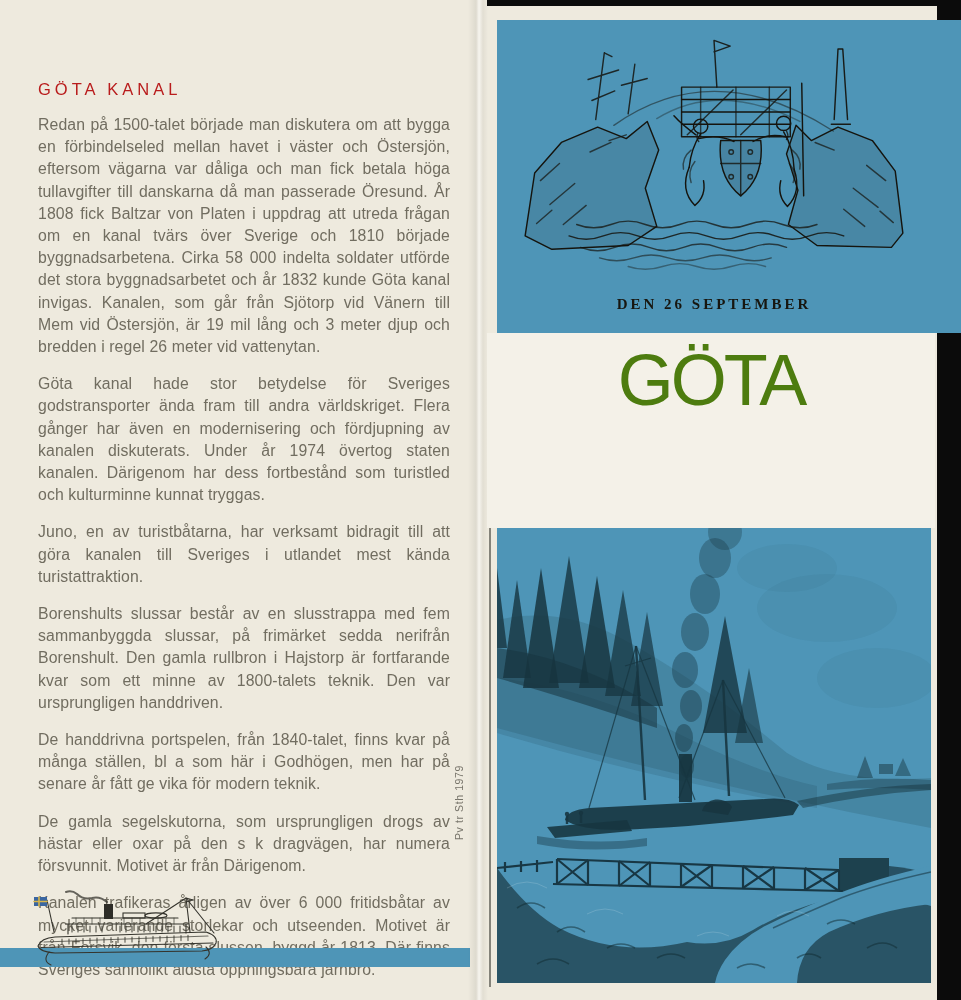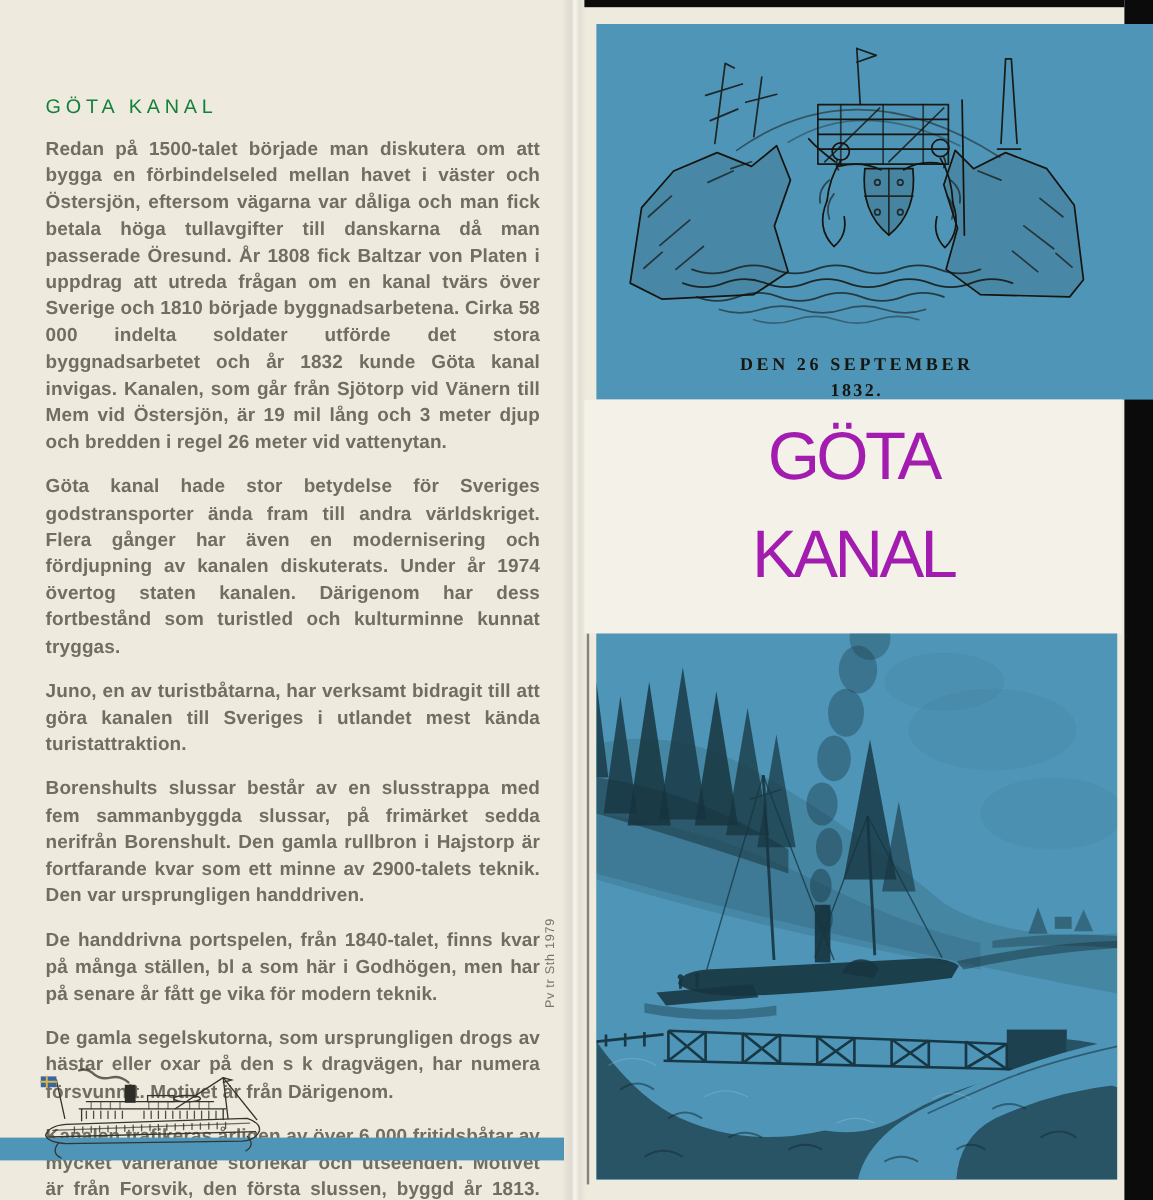--- a/index.html
+++ b/index.html
@@ -10,51 +10,51 @@
   }
   
   .scan-edge-right{position:absolute;left:937px;top:0;width:24px;height:1000px;background:#0b0b0b;}
   .scan-edge-top{position:absolute;left:487px;top:0;width:450px;height:6px;background:#0b0b0b;}
   
   .fold{position:absolute;left:468px;top:0;width:20px;height:1000px;
     background:linear-gradient(90deg,rgba(0,0,0,0) 0%,rgba(0,0,0,0.07) 40%,rgba(255,255,255,0.5) 55%,rgba(0,0,0,0.05) 75%,rgba(0,0,0,0) 100%);}
   .fold-line{position:absolute;left:489px;top:335px;width:2px;height:652px;background:rgba(45,45,40,0.55);}
   
   .left-col{position:absolute;left:38px;top:80px;width:412px;color:#716d60;}
-  .left-heading{font-size:16.5px;letter-spacing:4px;margin:0 0 7px 0;font-weight:normal;color:#15803d;}
-  .left-col p{font-size:15.8px;line-height:22.2px;text-align:justify;margin:15px 0 15px 0;letter-spacing:.1px;font-weight:bold;}
+  .left-heading{font-size:16.5px;letter-spacing:4px;margin:0 0 7px 0;font-weight:normal;color:#b91c1c;}
+  .left-col p{font-size:15.8px;line-height:22.2px;text-align:justify;margin:15px 0 15px 0;letter-spacing:.1px;}
   .printer-mark{
     position:absolute;left:453px;top:750px;height:90px;
     writing-mode:vertical-rl;transform:rotate(180deg);
     font-size:10.5px;color:#77746a;letter-spacing:.6px;}
   
   .blue-stripe{position:absolute;left:0;top:948px;width:470px;height:19px;background:#4e95b7;}
   .ship-art{position:absolute;left:28px;top:890px;width:200px;height:80px;}
   
   .blue-panel-top{position:absolute;left:497px;top:20px;width:473px;height:313px;background:#4e95b7;}
   .vignette{position:absolute;left:7px;top:8px;width:420px;height:248px;}
   .vignette-caption{position:absolute;left:0;top:276px;width:434px;text-align:center;
     font-family:"Liberation Serif","DejaVu Serif",serif;font-weight:bold;color:#17160f;}
   .cap1{font-size:15px;letter-spacing:3px;}
   .cap2{font-size:15px;letter-spacing:2px;margin-top:5px;}
   .title-band{position:absolute;left:487px;top:333px;width:448px;height:195px;background:#f4f1e8;}
-  .big-title{margin:0;padding-top:6px;text-align:center;color:#a21caf;font-weight:100;
-    font-size:56px;line-height:82px;letter-spacing:-3px;}
+  .big-title{margin:0;padding-top:6px;text-align:center;color:#4d7c0f;font-weight:100;
+    font-size:72px;line-height:82px;letter-spacing:-3px;}
   .blue-panel-bottom{position:absolute;left:497px;top:528px;width:434px;height:455px;background:#4e95b7;}
   .litho{position:absolute;left:0;top:0;width:434px;height:455px;}
 </style>
 </head>
 <body>
 
 <div class="left-col">
   <h2 class="left-heading">GÖTA KANAL</h2>
   <p>Redan på 1500-talet började man diskutera om att bygga en förbindelseled mellan havet i väster och Östersjön, eftersom vägarna var dåliga och man fick betala höga tullavgifter till danskarna då man passerade Öresund. År 1808 fick Baltzar von Platen i uppdrag att utreda frågan om en kanal tvärs över Sverige och 1810 började byggnadsarbetena. Cirka 58 000 indelta soldater utförde det stora byggnadsarbetet och år 1832 kunde Göta kanal invigas. Kanalen, som går från Sjötorp vid Vänern till Mem vid Östersjön, är 19 mil lång och 3 meter djup och bredden i regel 26 meter vid vattenytan.</p>
   <p>Göta kanal hade stor betydelse för Sveriges godstransporter ända fram till andra världskriget. Flera gånger har även en modernisering och fördjupning av kanalen diskuterats. Under år 1974 övertog staten kanalen. Därigenom har dess fortbestånd som turistled och kulturminne kunnat tryggas.</p>
   <p>Juno, en av turistbåtarna, har verksamt bidragit till att göra kanalen till Sveriges i utlandet mest kända turistattraktion.</p>
-  <p>Borenshults slussar består av en slusstrappa med fem sammanbyggda slussar, på frimärket sedda nerifrån Borenshult. Den gamla rullbron i Hajstorp är fortfarande kvar som ett minne av 2900-talets teknik. Den var ursprungligen handdriven.</p>
+  <p>Borenshults slussar består av en slusstrappa med fem sammanbyggda slussar, på frimärket sedda nerifrån Borenshult. Den gamla rullbron i Hajstorp är fortfarande kvar som ett minne av 1800-talets teknik. Den var ursprungligen handdriven.</p>
   <p>De handdrivna portspelen, från 1840-talet, finns kvar på många ställen, bl a som här i Godhögen, men har på senare år fått ge vika för modern teknik.</p>
   <p>De gamla segelskutorna, som ursprungligen drogs av hästar eller oxar på den s k dragvägen, har numera försvunnit. Motivet är från Därigenom.</p>
   <p>Kanalen trafikeras årligen av över 6 000 fritidsbåtar av mycket varierande storlekar och utseenden. Motivet är från Forsvik, den första slussen, byggd år 1813. Där finns Sveriges sannolikt äldsta öppningsbara järnbro.</p>
 </div>
 
 <div class="printer-mark">Pv tr Sth 1979</div>
 
 <div class="blue-stripe"></div>
 
 <div class="ship-art">
@@ -146,26 +146,25 @@
 
       <path d="M66,206 q18,7 36,0 t36,0 t36,0 t36,0 t36,0 t36,0 t36,0" opacity=".75"></path>
       <path d="M58,218 q18,7 36,0 t36,0 t36,0 t36,0 t36,0 t36,0 t36,0 t36,0" opacity=".85"></path>
       <path d="M70,230 q18,7 36,0 t36,0 t36,0 t36,0 t36,0 t36,0" opacity=".7"></path>
       <path d="M90,241 q18,6 36,0 t36,0 t36,0 t36,0 t36,0" opacity=".55"></path>
       <path d="M120,250 q18,6 36,0 t36,0 t36,0 t36,0" opacity=".4"></path>
     </g>
   </svg>
   <div class="vignette-caption">
     <div class="cap1">DEN 26 SEPTEMBER</div>
-    <div class="cap2">1832.</div>
   </div>
 </div>
 
 <div class="title-band">
-  <h1 class="big-title"><span>GÖTA</span><br><span>KANAL</span></h1>
+  <h1 class="big-title"><span>GÖTA</span><br></h1>
 </div>
 
 <div class="blue-panel-bottom">
   <svg class="litho" viewBox="0 0 434 455" xmlns="http://www.w3.org/2000/svg">
     <rect x="0" y="0" width="434" height="455" fill="#4e95b7"></rect>
     <g fill="#173540">
 
       <path d="M0,92 Q60,78 120,108 Q200,150 290,225 Q340,256 434,250 L434,300 Q220,260 0,200 Z" opacity=".16"></path>
       <path d="M0,150 Q90,160 180,205 Q260,245 320,258 L320,280 Q150,250 0,205 Z" opacity=".14"></path>
 

